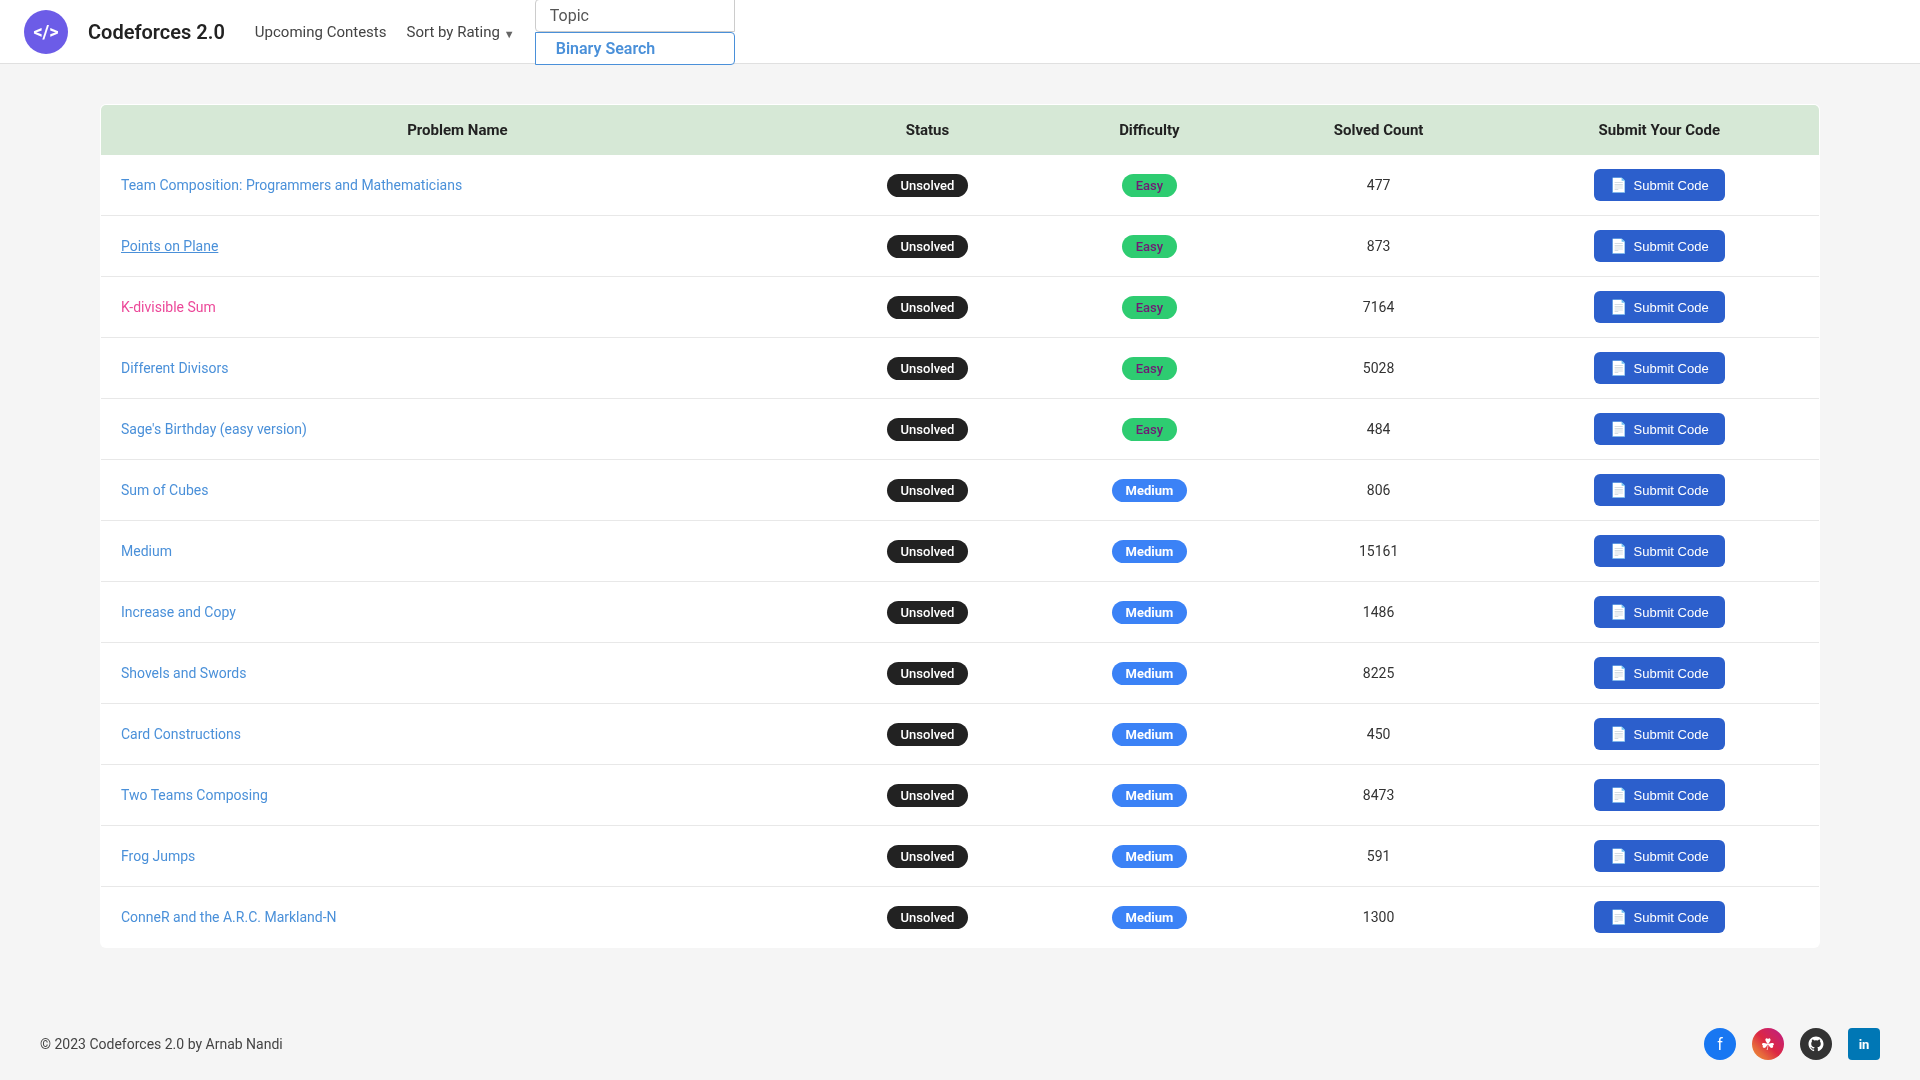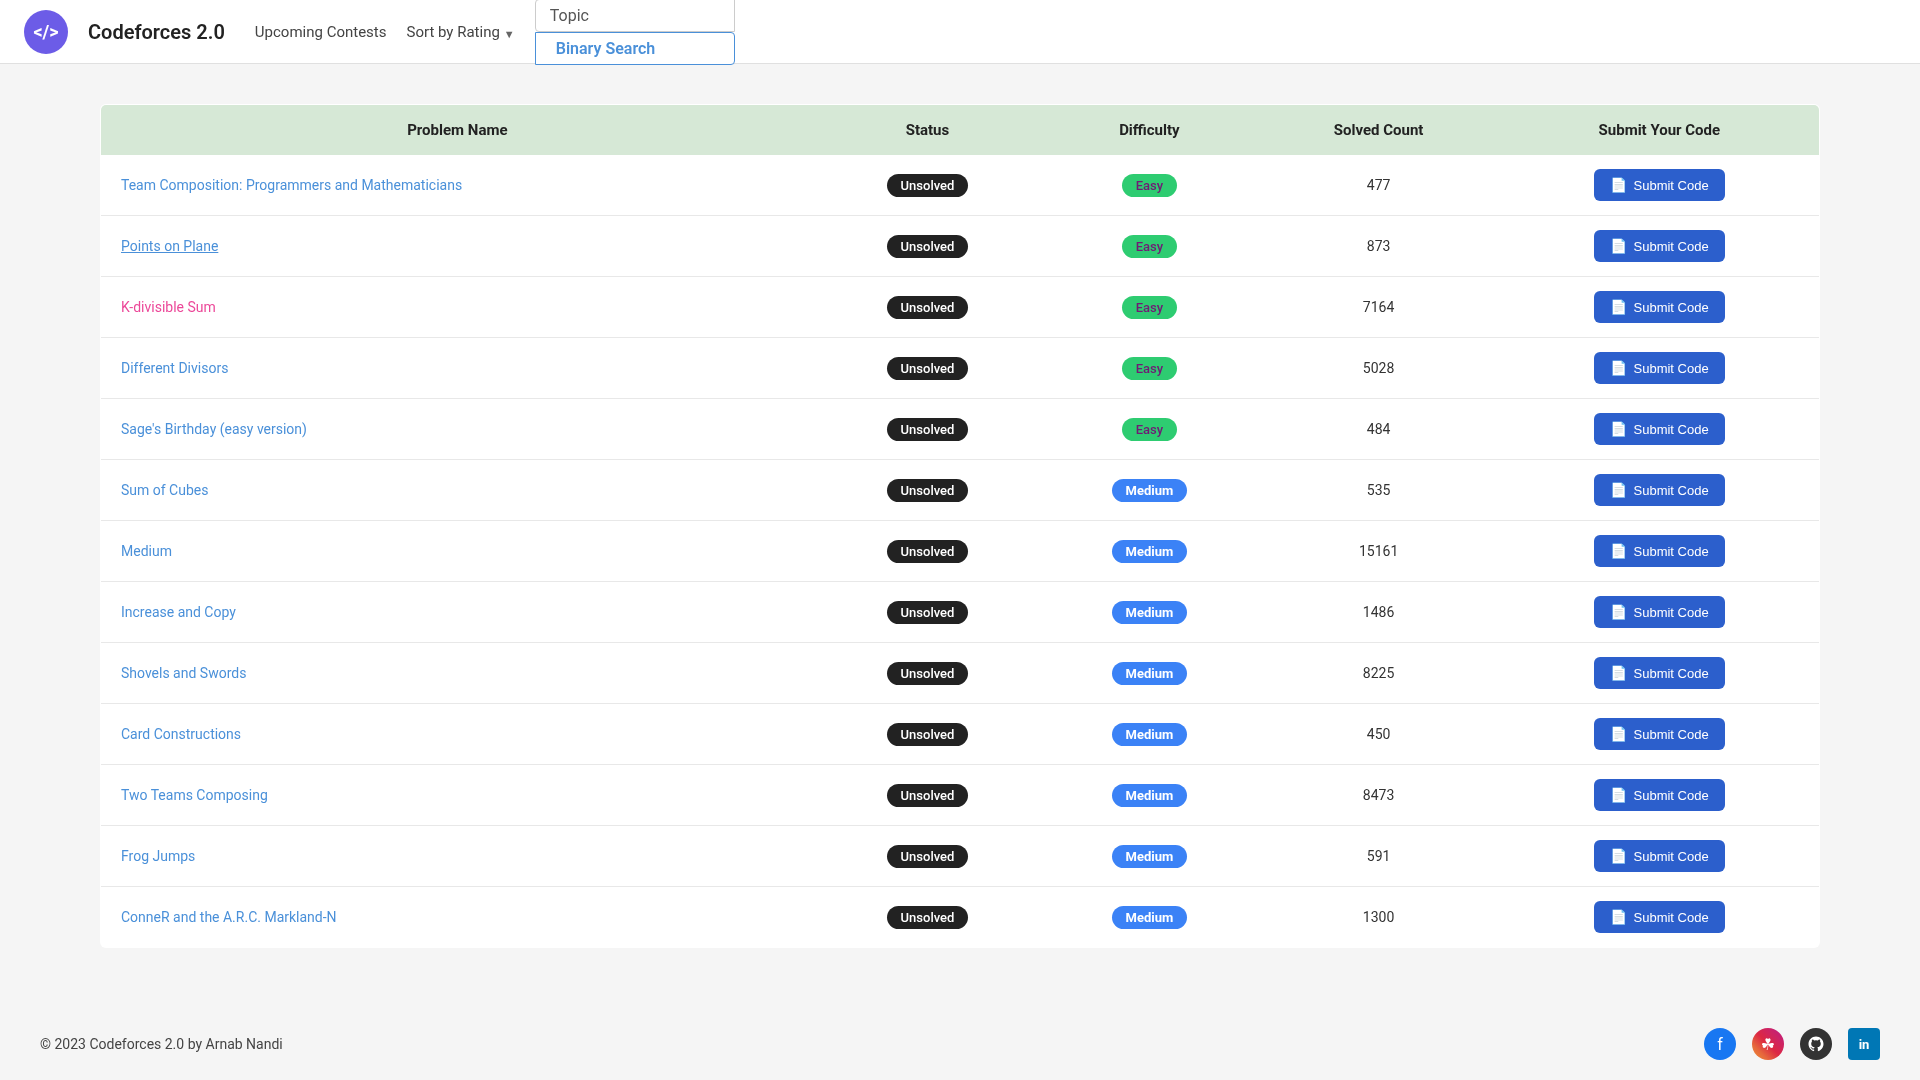--- a/index.html
+++ b/index.html
@@ -317,21 +317,21 @@
       </td>
     </tr>
         <tr>
       <td style="color:#4a90d9;cursor:pointer;">Sum of Cubes</td>
       <td>
         <span class="badge-unsolved">Unsolved</span>
       </td>
       <td>
         <span class="badge-medium">Medium</span>
       </td>
-      <td>535</td>
+      <td>806</td>
       <td>
         <button class="submit-btn">
           <span class="file-icon">📄</span>
           <span>Submit Code</span>
         </button>
       </td>
     </tr>
         <tr>
       <td style="color:#4a90d9;cursor:pointer;">Medium</td>
       <td>

